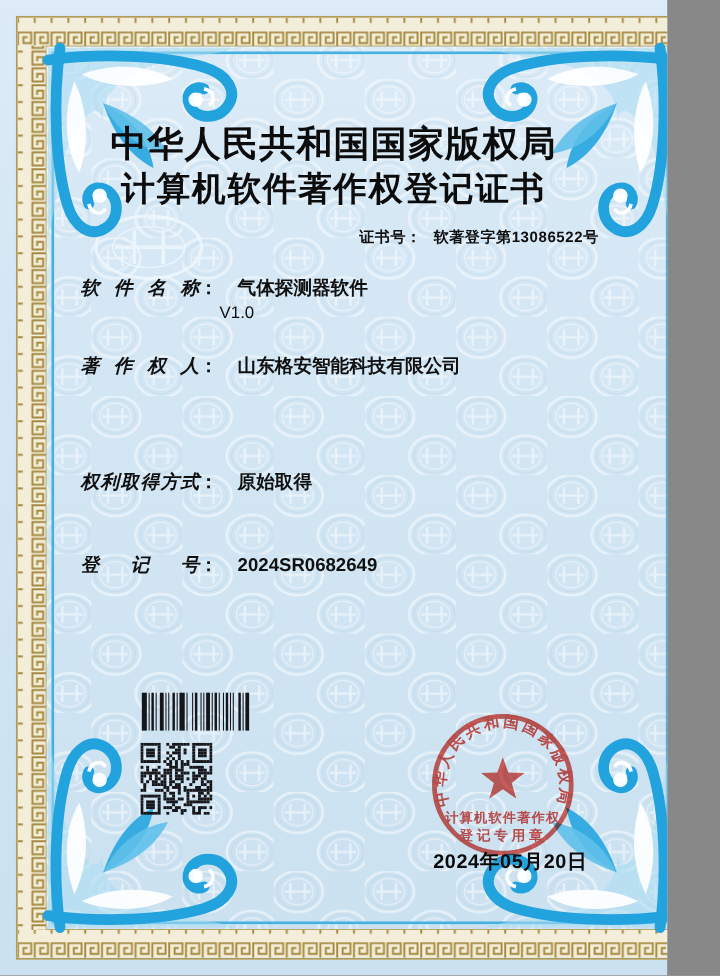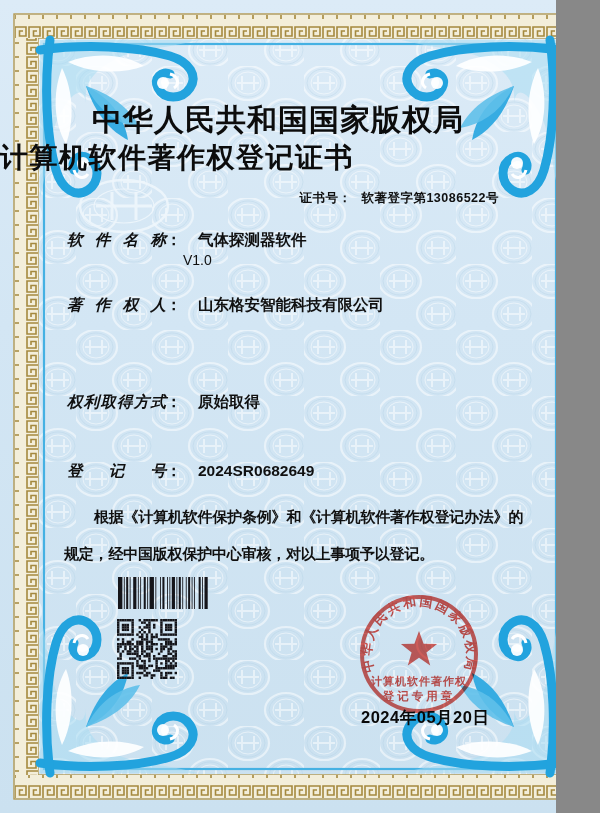--- a/index.html
+++ b/index.html
@@ -8,21 +8,21 @@
     background:linear-gradient(180deg,#dcebf7 0%,#d3e6f4 40%,#cbe1f0 100%);
     font-family:"Liberation Sans",sans-serif;color:#101010;
   }
   .bg-svg{position:absolute;left:0;top:0;}
   .title1{
     position:absolute;top:100px;left:0;right:0;text-align:center;
     font-family:"Liberation Serif",serif;font-weight:900;font-size:30px;
     letter-spacing:1px;color:#0c0c0c;white-space:nowrap;
   }
   .title2{
-    position:absolute;top:139px;left:0;right:0;text-align:left;
+    position:absolute;top:139px;left:0;right:0;text-align:center;
     font-family:"Liberation Serif",serif;font-weight:900;font-size:28px;
     letter-spacing:1.5px;color:#0c0c0c;white-space:nowrap;
   }
   .certno{
     position:absolute;top:190px;right:57px;font-size:12.5px;font-weight:bold;
     letter-spacing:.5px;white-space:nowrap;
   }
   .certno .val{margin-left:10px;margin-top:24px;}
   .field{position:absolute;left:67px;white-space:nowrap;font-size:15.5px;font-weight:bold;}
   .flabel{display:inline-block;width:99px;text-align:justify;text-align-last:justify;vertical-align:bottom;font-style:italic;}
@@ -131,24 +131,20 @@
 
   <div class="field" style="top:392px">
     <span class="flabel">权利取得方式</span><span class="fcolon">：</span><span class="fvalue">原始取得</span>
   </div>
 
 
   <div class="field" style="top:461px">
     <span class="flabel">登记号</span><span class="fcolon">：</span><span class="fvalue">2024SR0682649</span>
   </div>
 
-  <div class="statement">
-    <span class="l1">根据《计算机软件保护条例》和《计算机软件著作权登记办法》的</span>
-    <span class="l2">规定，经中国版权保护中心审核，对以上事项予以登记。</span>
-  </div>
 
   <svg class="barcode-svg" width="90" height="32" id="barcode">
       <rect x="0" y="0" width="4.375324675324675" height="32" fill="#15151a"></rect>
       <rect x="5.844155844155844" y="0" width="0.8688311688311687" height="32" fill="#15151a"></rect>
       <rect x="8.181818181818182" y="0" width="2.0376623376623377" height="32" fill="#15151a"></rect>
       <rect x="11.688311688311687" y="0" width="0.8688311688311687" height="32" fill="#15151a"></rect>
       <rect x="15.194805194805195" y="0" width="3.2064935064935067" height="32" fill="#15151a"></rect>
       <rect x="19.87012987012987" y="0" width="0.8688311688311687" height="32" fill="#15151a"></rect>
       <rect x="22.207792207792206" y="0" width="0.8688311688311687" height="32" fill="#15151a"></rect>
       <rect x="25.71428571428571" y="0" width="2.0376623376623377" height="32" fill="#15151a"></rect>

